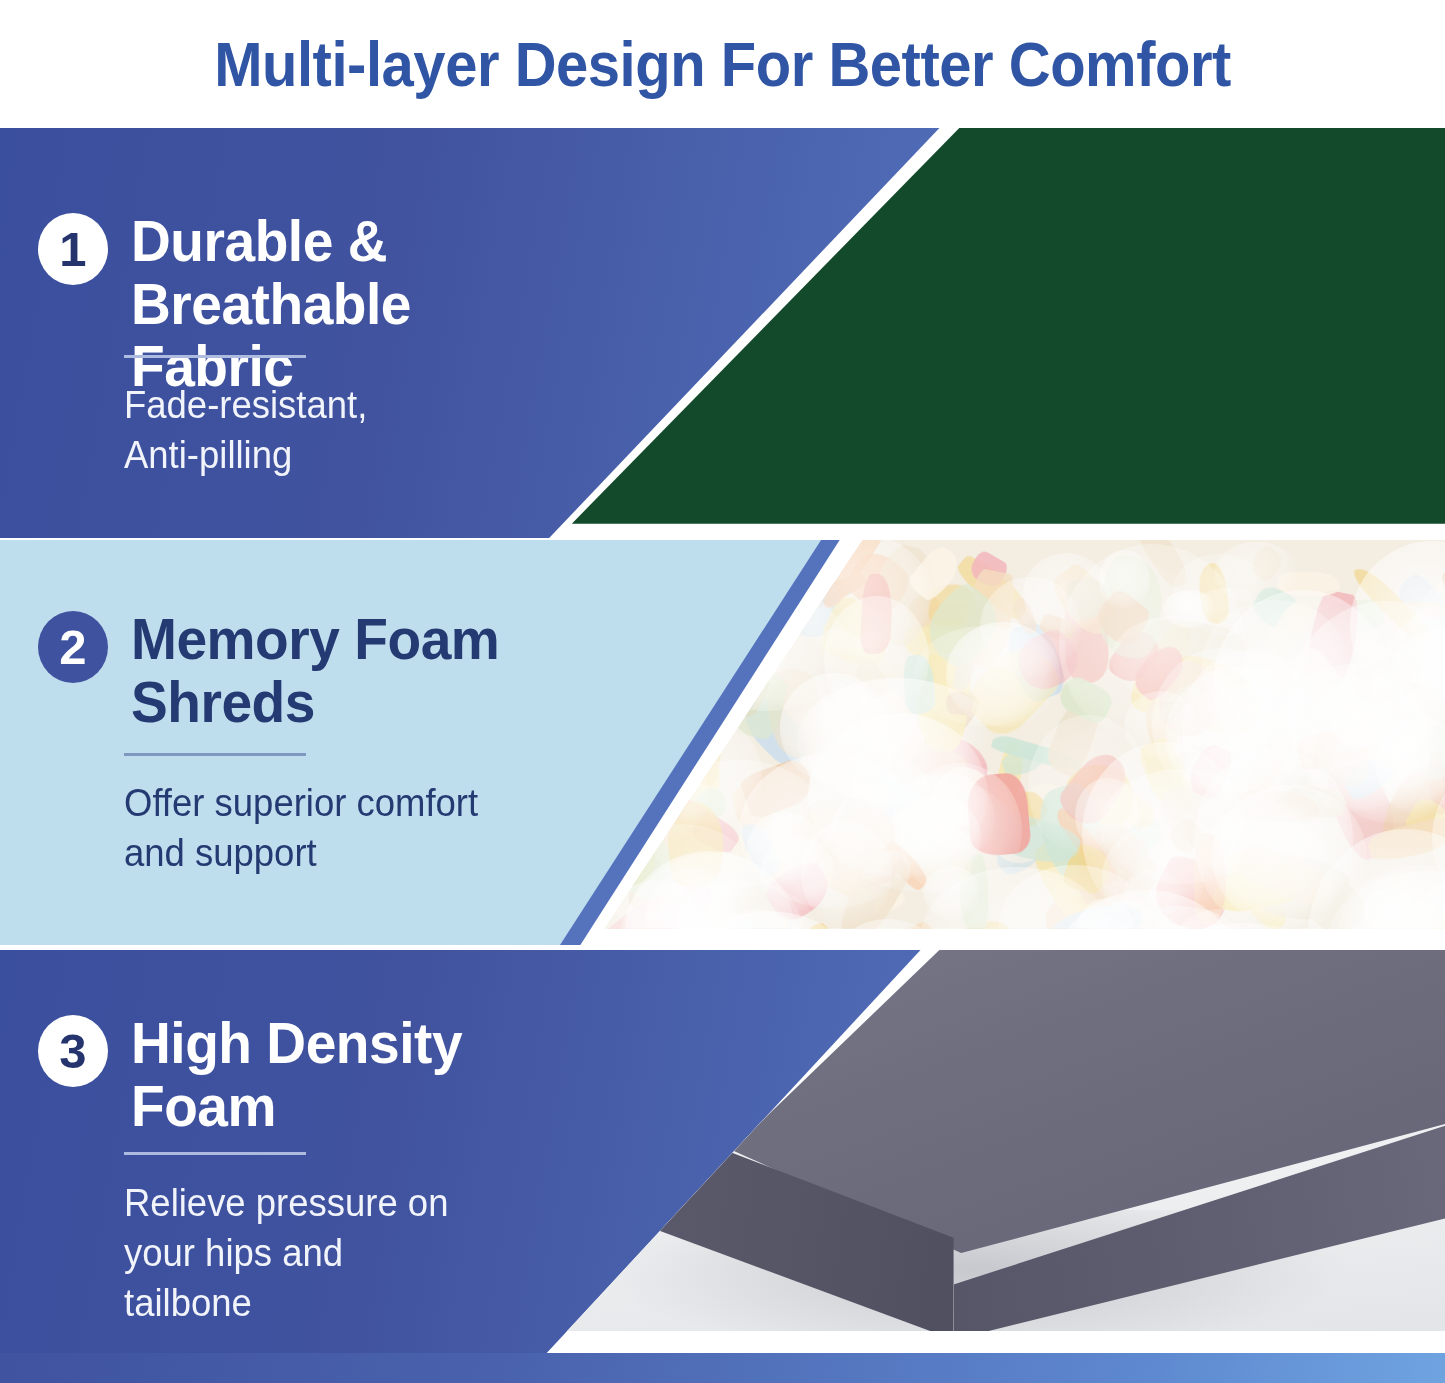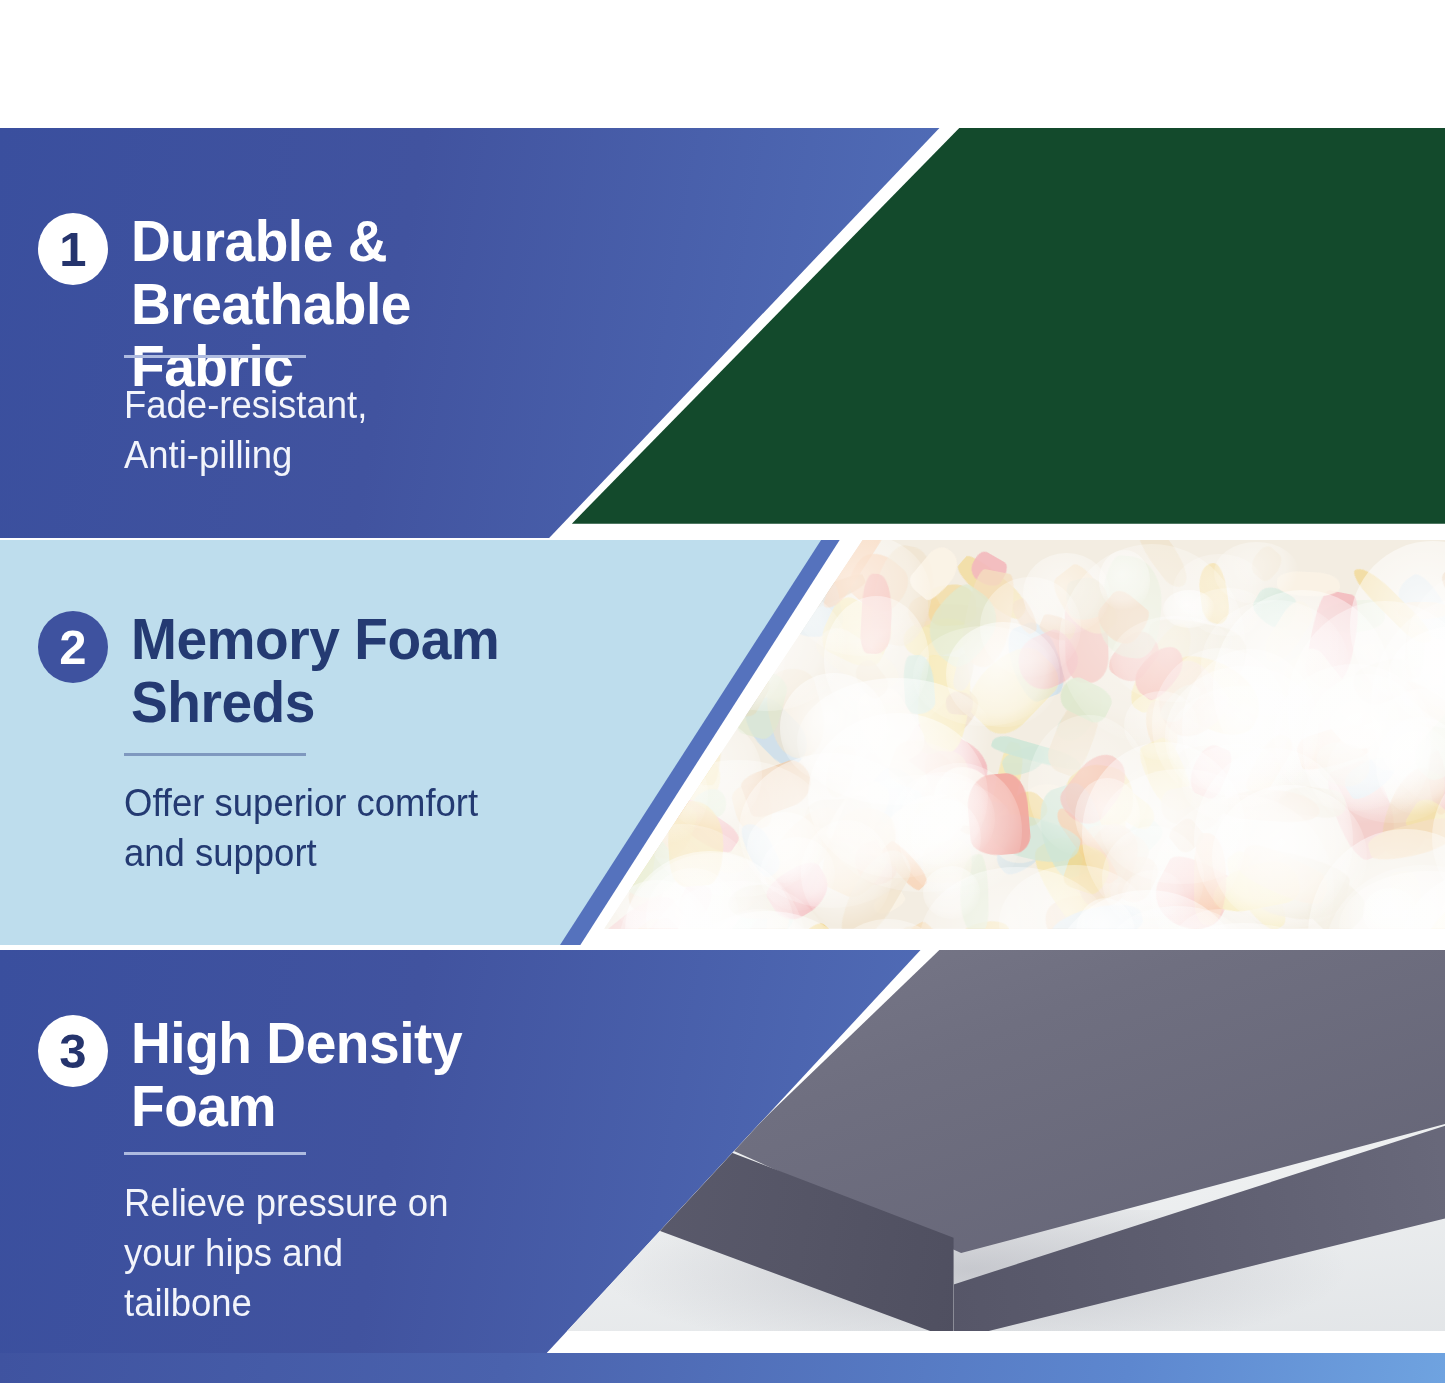--- a/index.html
+++ b/index.html
@@ -275,20 +275,23 @@
     width: 1445px;
     height: 30px;
     background: linear-gradient(100deg, #3f53a0 0%, #4a62ad 35%, #5d87cf 78%, #6fa3e0 100%);
   }
 </style>
 </head>
 <body>
 
 <div id="infographic">
 
+  <div class="title-bar">
+    <div class="title-text">Multi-layer Design For Better Comfort</div>
+  </div>
 
   <div class="section" id="section-1">
     <div class="panel panel-dark"></div>
 
     <div class="photo" id="photo-1">
       <div class="photo-white"></div>
       <div class="photo-img"></div>
     </div>
 
     <div class="content">

